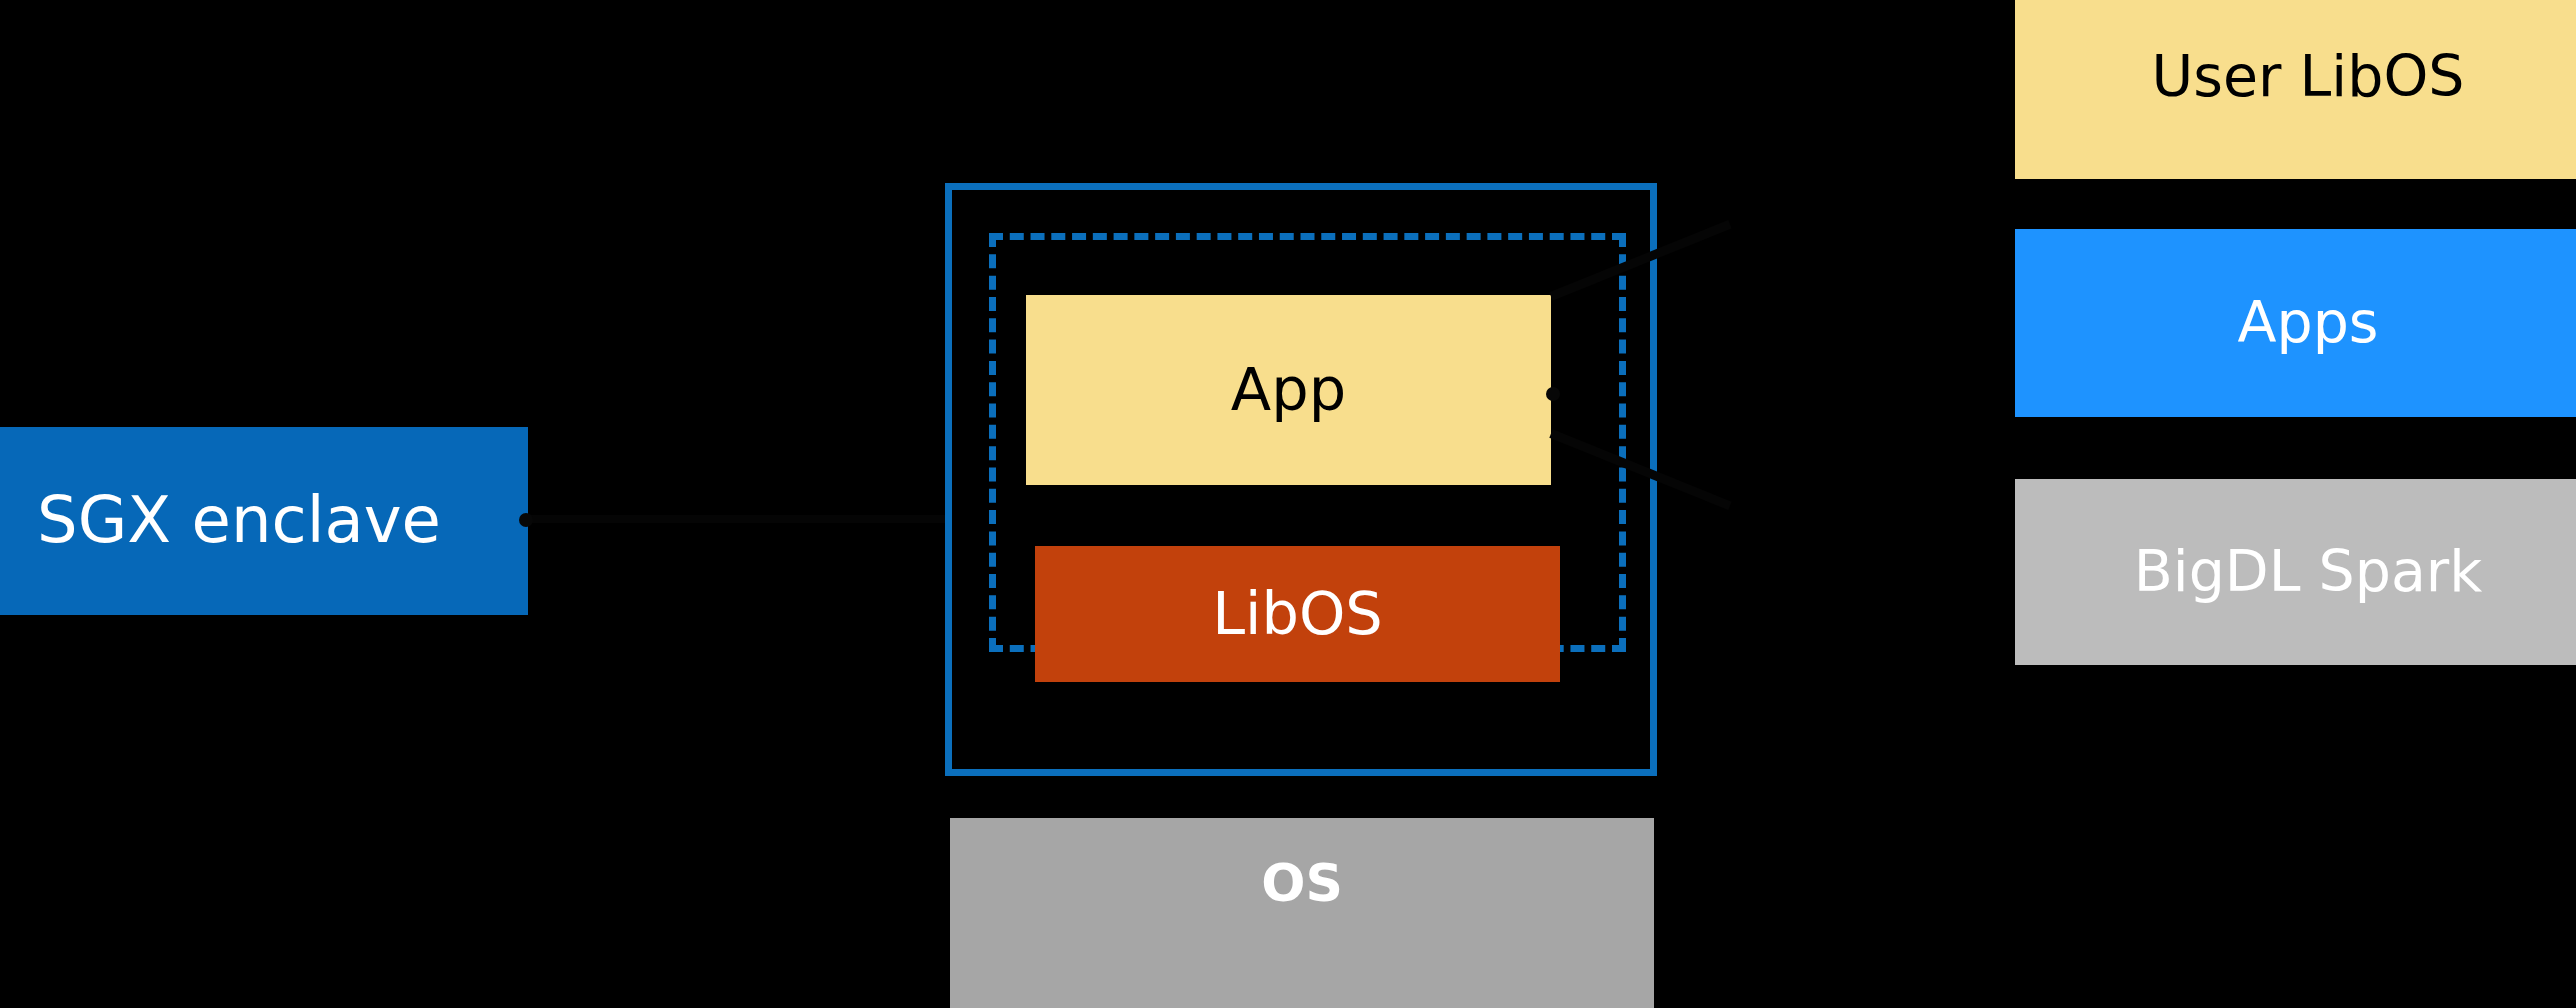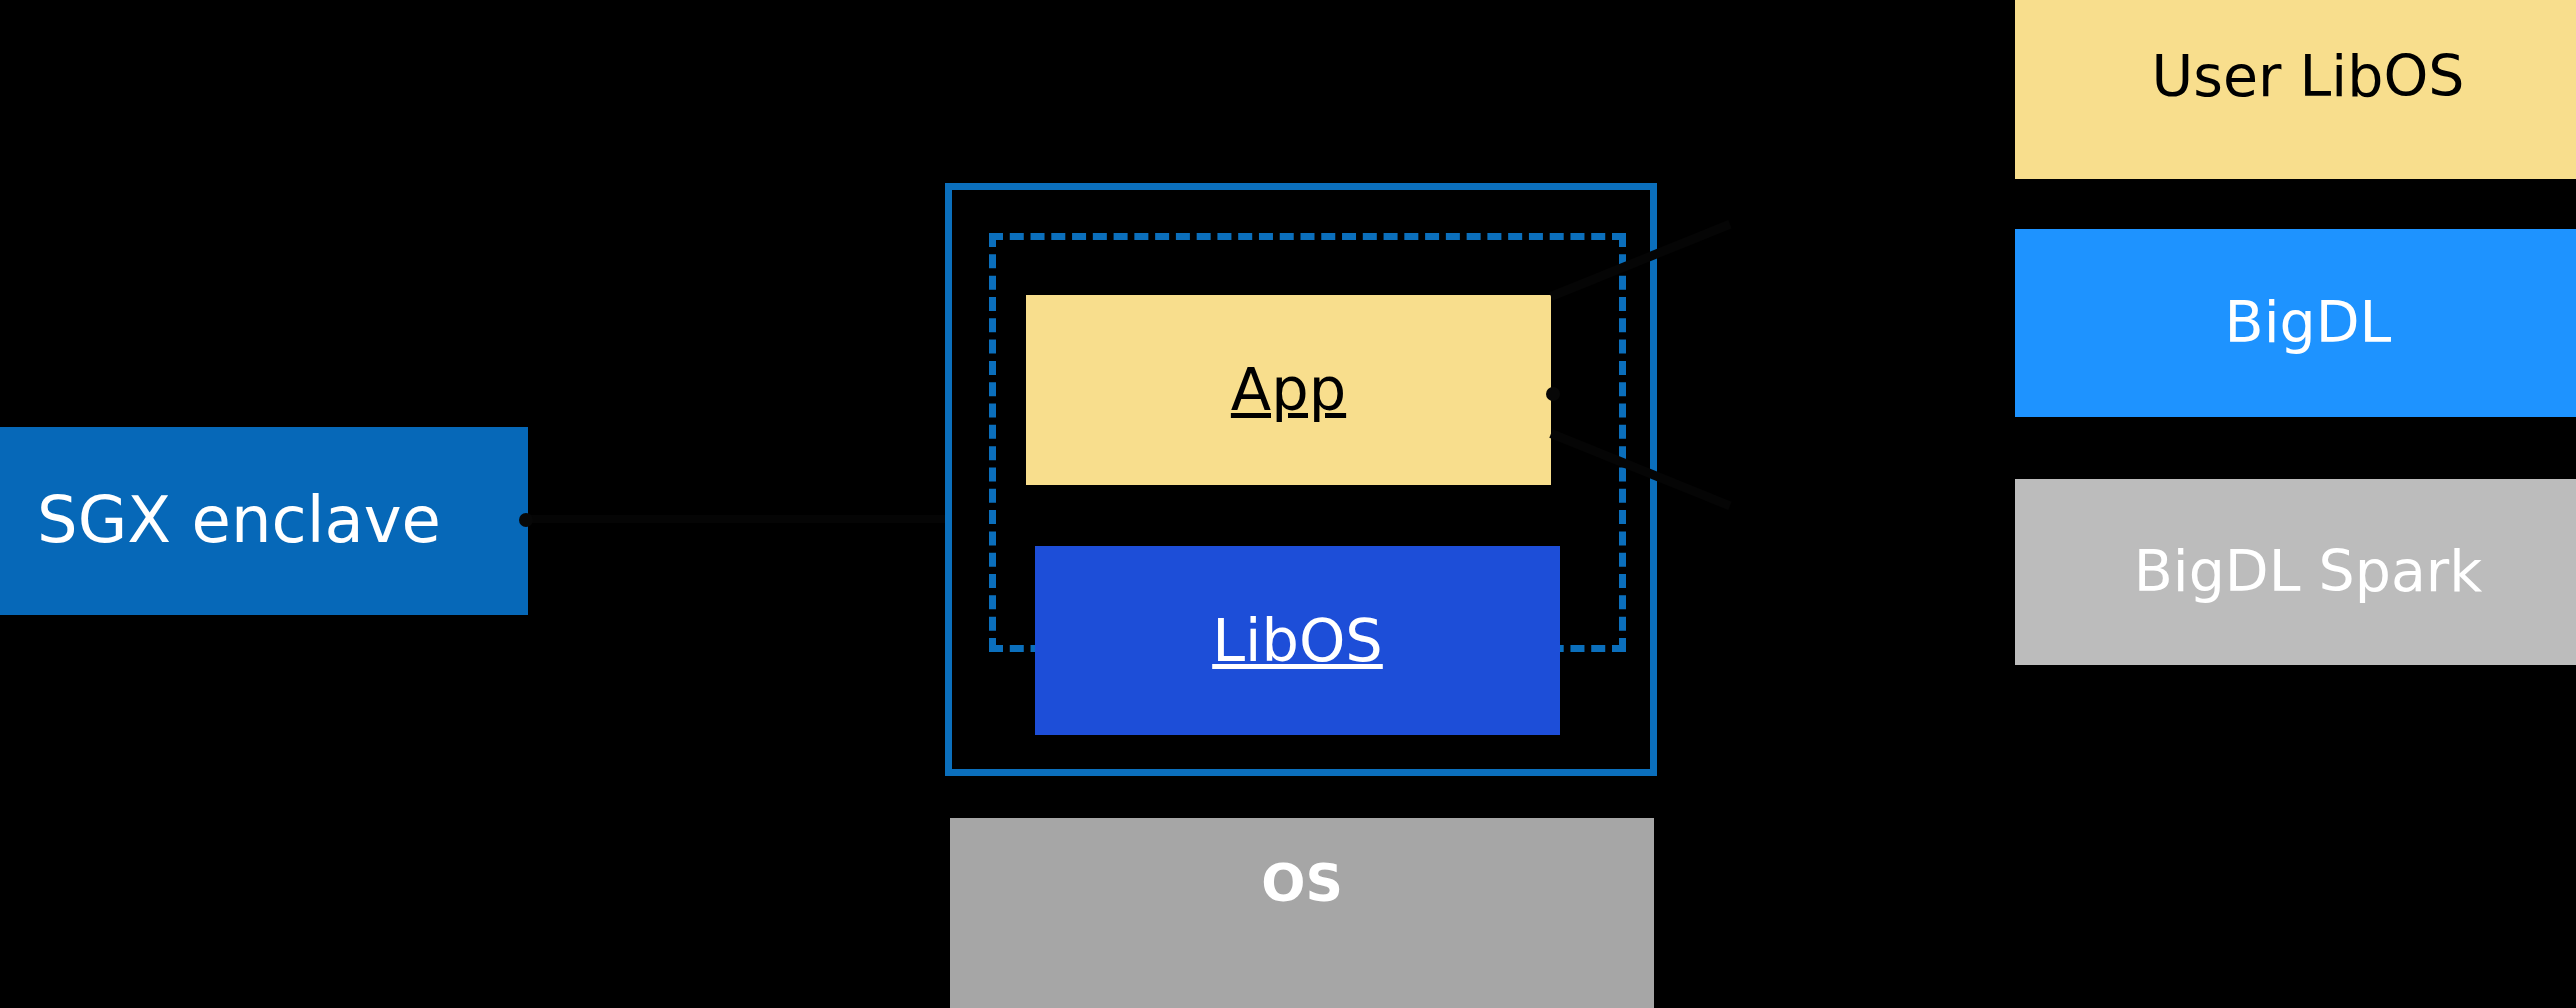--- a/index.html
+++ b/index.html
@@ -60,33 +60,31 @@
   
   #app-box {
     left: 1026px;
     top: 295px;
     width: 525px;
     height: 190px;
     background: #F8DE8D;
     color: #000000;
     font-size: 59px;
     font-weight: 400;
-    text-decoration: underline;
   }
   
   #libos-box {
     left: 1035px;
     top: 546px;
     width: 525px;
-    height: 189px;
-    background: #1d4ed8;
+    height: 136px;
+    background: #c2410c;
     color: #FFFFFF;
     font-size: 59px;
     font-weight: 400;
-    text-decoration: underline;
   }
   
   #os-box {
     left: 950px;
     top: 818px;
     width: 704px;
     height: 218px;
     background: #A6A6A6;
     color: #FFFFFF;
     font-size: 52px;
@@ -190,21 +188,21 @@
 
   <div class="box" id="os-box">
     <span>OS</span>
   </div>
 
   <div class="box" id="user-apps-box">
     <span>User LibOS</span>
   </div>
 
   <div class="box" id="bigdl-box">
-    <span>BigDL</span>
+    <span>Apps</span>
   </div>
 
   <div class="box" id="apache-spark-box">
     <span>BigDL Spark</span>
   </div>
 
 </div>
 
 
 </body></html>

